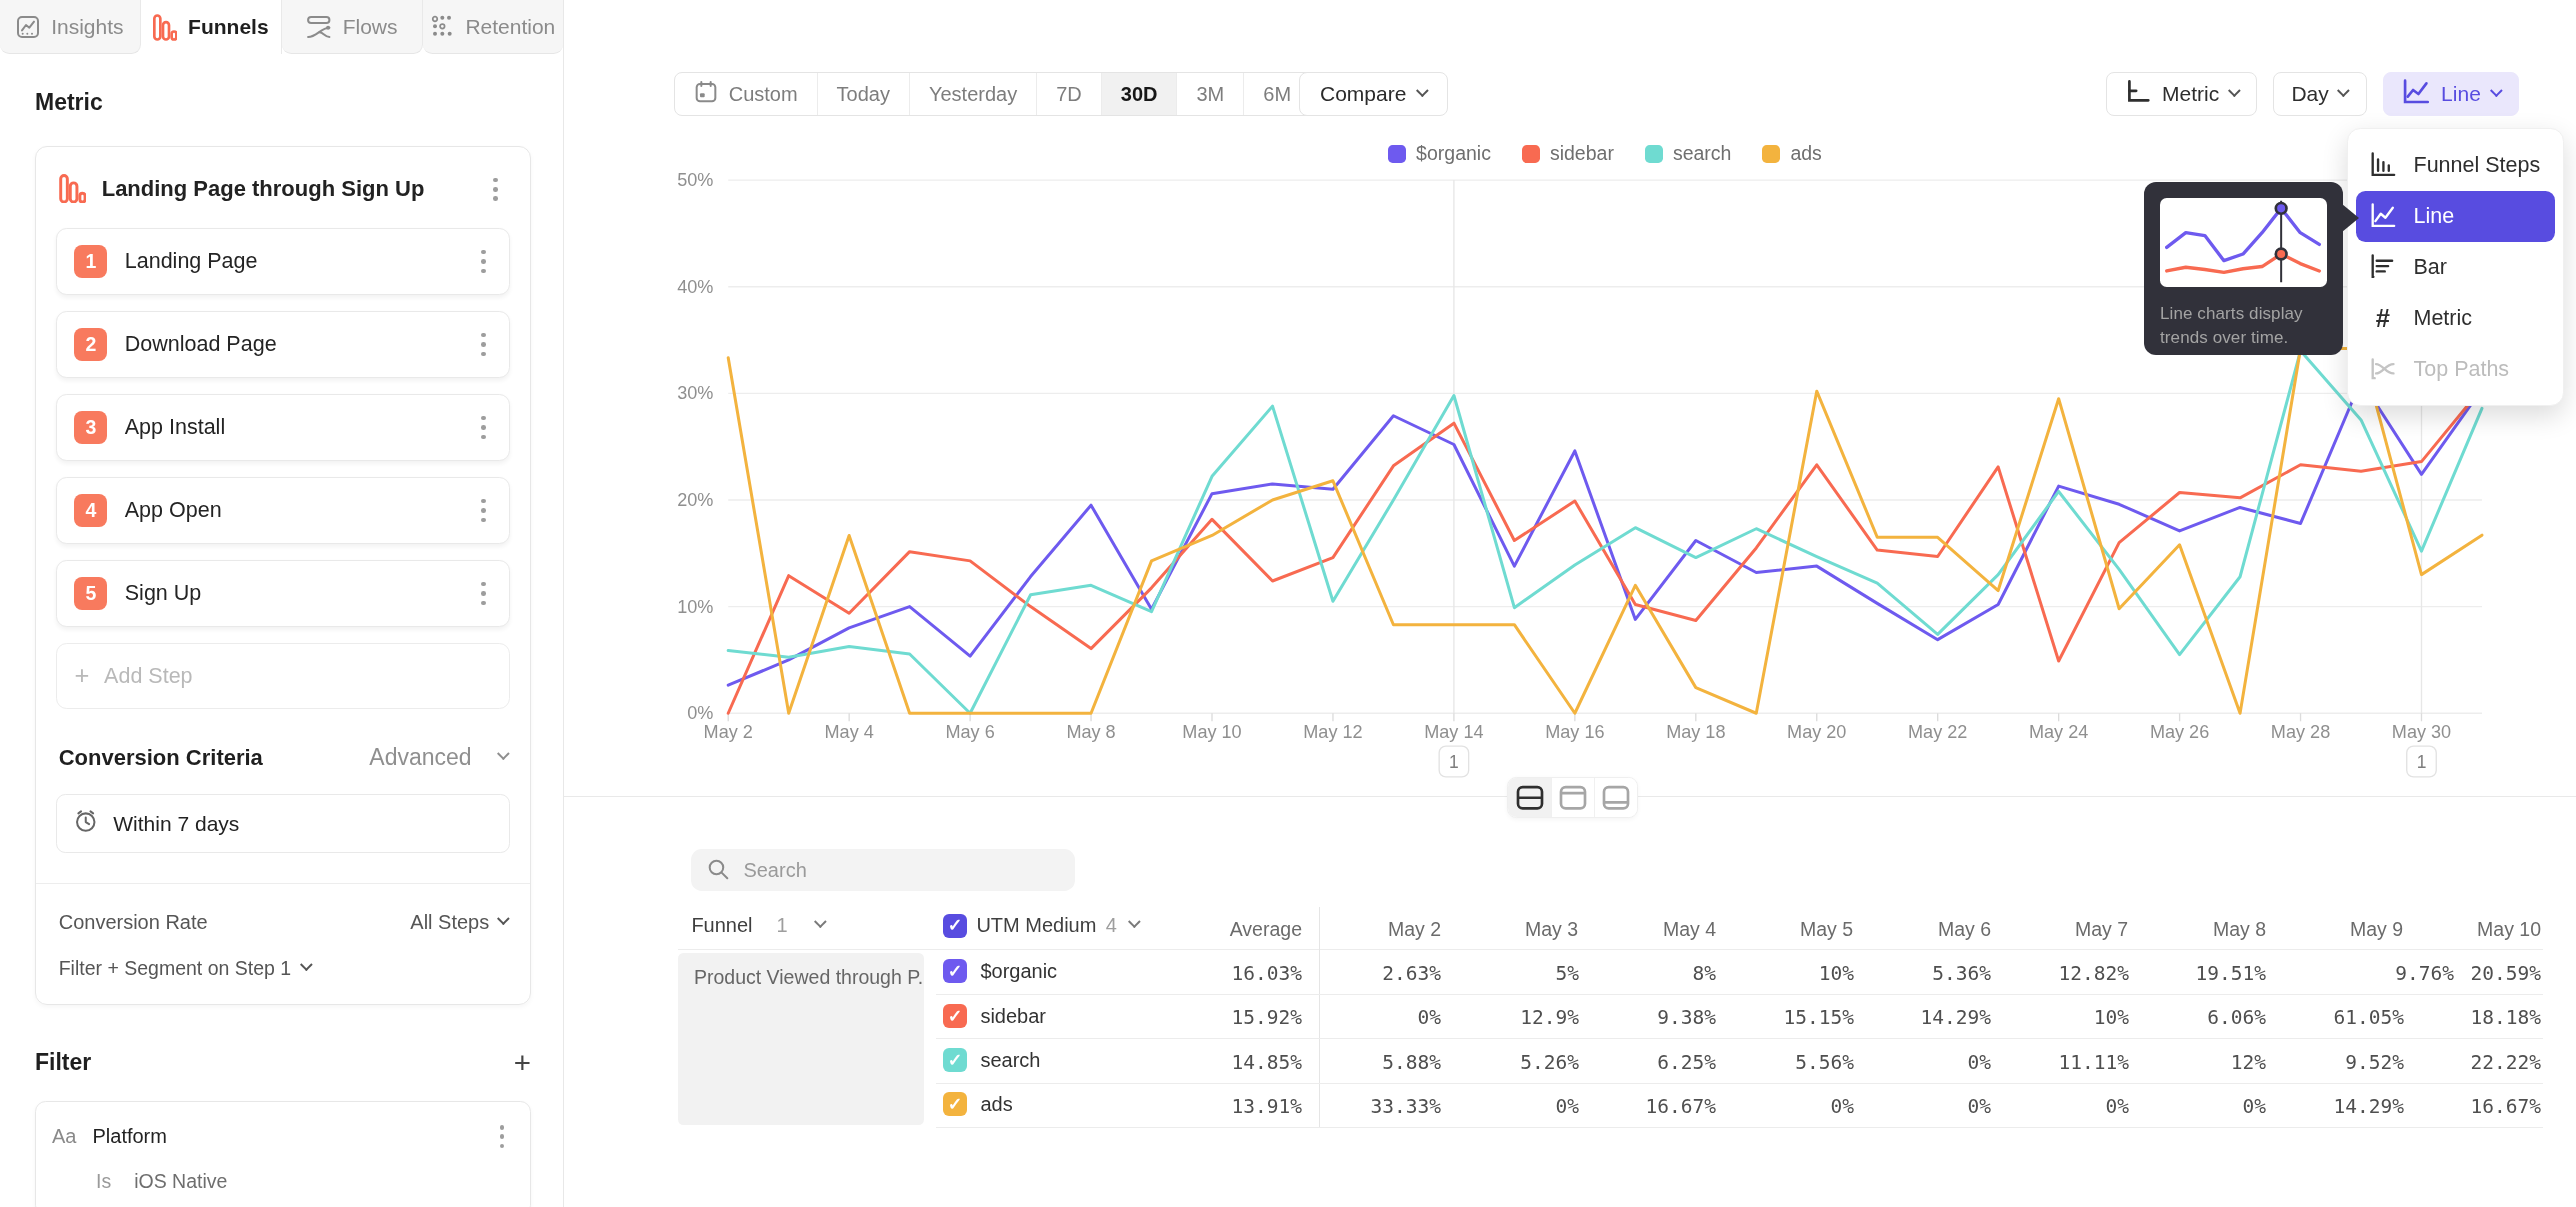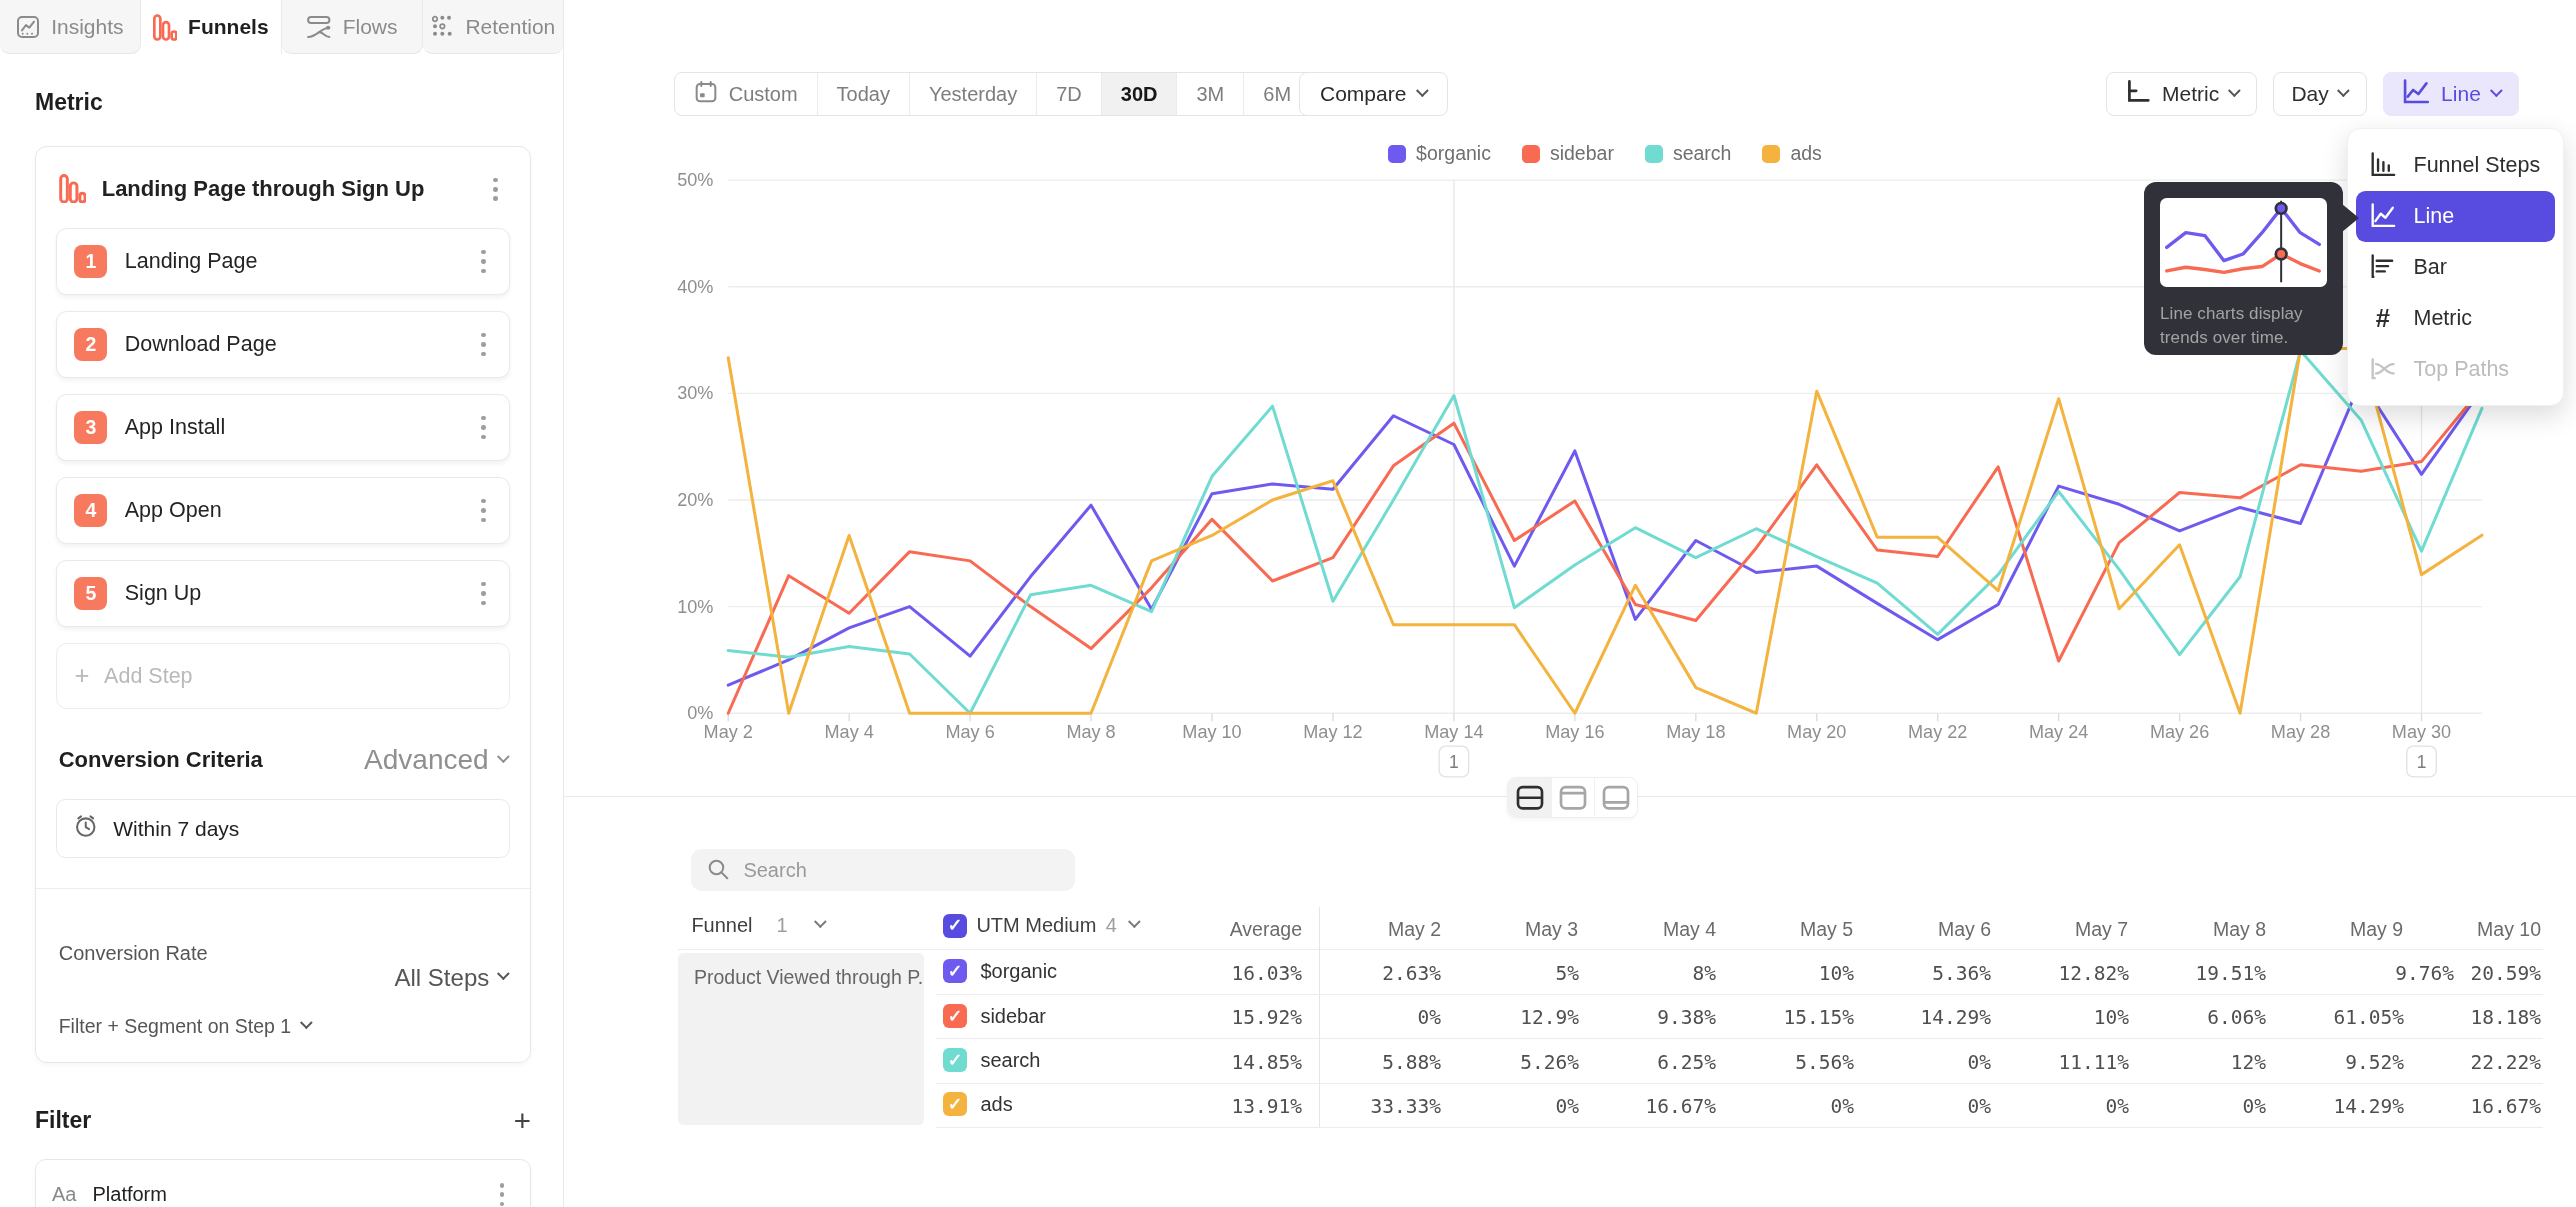--- a/index.html
+++ b/index.html
@@ -23,26 +23,26 @@
   .metric-title { flex:1; font-size:22px; font-weight:600; color:#222; }
   .kebab { width:24px; display:flex; flex-direction:column; align-items:center; gap:4.7px; padding:4px 0; cursor:pointer; }
   .kebab i { width:4.7px; height:4.7px; border-radius:50%; background:#9d9d9d; }
   .step-card { display:flex; align-items:center; gap:17.4px; border:1.3px solid #e9e9e9; border-radius:10.7px; height:67px; padding:0 13.4px 0 17.4px; margin-bottom:16px; box-shadow:0 2.7px 4.7px rgba(0,0,0,.05); background:#fff; }
   .step-num { width:33px; height:33px; border-radius:8px; background:#f87a5e; color:#fff; font-size:19.5px; font-weight:700; display:flex; align-items:center; justify-content:center; }
   .step-label { flex:1; font-size:21.5px; color:#242424; }
   .add-step { display:flex; align-items:center; gap:14.8px; border:1.3px solid #ececec; border-radius:10.7px; height:66px; padding:0 17.4px; color:#b9b9b9; font-size:21.5px; cursor:pointer; }
   .add-plus { font-size:25.5px; line-height:1; }
   .cc-row { display:flex; align-items:center; margin-top:35px; padding:0 2.7px; }
   .cc-title { flex:1; font-size:22px; font-weight:700; color:#1f1f1f; }
-  .muted-select { display:flex; align-items:center; gap:10px; color:#8f8f8f; font-size:28px; cursor:pointer;margin-left:24px; }
+  .muted-select { display:flex; align-items:center; gap:27px; color:#8f8f8f; font-size:23px; cursor:pointer;margin-left:24px; }
   .within-card { display:flex; align-items:center; gap:14.8px; border:1.3px solid #e9e9e9; border-radius:9.4px; height:59px; padding:0 16px; margin-top:23px; font-size:21px; color:#222; }
   .card-divider { border-top:1.3px solid #ededed; margin:29.5px -20px 0 -20px; }
   .cr-row { display:flex; align-items:center; margin-top:27px; padding:0 2.7px; font-size:20px; color:#555; }
   .cr-row .grow { flex:1; }
-  .dark-select { display:flex; align-items:center; gap:9.4px; color:#555; font-size:24px; cursor:pointer;margin-top:48px; }
+  .dark-select { display:flex; align-items:center; gap:9.4px; color:#555; font-size:20px; cursor:pointer; }
   .fs-row { display:flex; align-items:center; gap:10.7px; margin-top:23px; padding:0 2.7px; font-size:19.5px; color:#555; cursor:pointer; }
   .section-header { display:flex; align-items:center; margin-top:43px; }
   .section-header .t { flex:1; font-size:23px; font-weight:700; color:#1f1f1f; }
   .plus-btn { font-size:29.5px; color:#444; font-weight:400; cursor:pointer; line-height:1; }
   .prop-card { border:1.3px solid #e7e7e7; border-radius:10.7px; padding:19px 16px; margin-top:24px; box-shadow:0 2px 5.4px rgba(0,0,0,.04); }
   .prop-row { display:flex; align-items:center; gap:16px; }
   .aa-badge { font-size:20px; color:#8a8a8a; }
   .prop-name { flex:1; font-size:20px; color:#222; }
   .prop-sub { display:flex; gap:23px; margin:17.4px 0 2.7px 44px; font-size:19.5px; }
   .prop-sub .op { color:#9a9a9a; }

